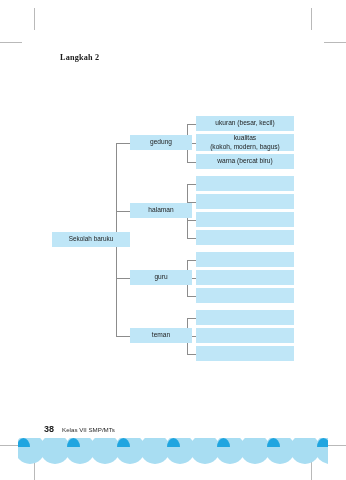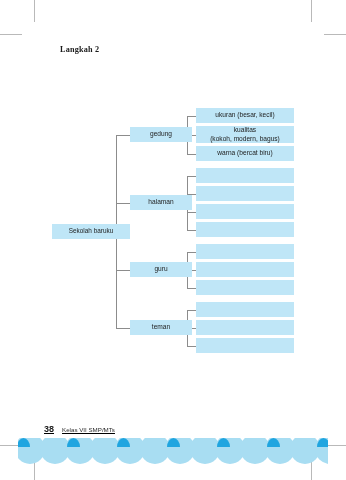--- a/index.html
+++ b/index.html
@@ -2,21 +2,21 @@
 <html><head>
 <meta charset="utf-8">
 <style>
   html,body{margin:0;padding:0;}
   body{
     width:346px;height:480px;overflow:hidden;
     background:#ffffff;
     font-family:"Liberation Serif",serif;
     position:relative;
   }
-  .page{position:absolute;inset:0;}
+  .page{position:absolute;inset:0;margin-top:8px;}
 
   
   .crop{position:absolute;background:#b9b9b9;}
   .crop.v{width:1px;height:22px;}
   .crop.h{height:1px;width:22px;}
   .cm-tl-v{left:34px;top:0;}
   .cm-tl-h{left:0;top:34px;}
   .cm-tr-v{right:34px;top:0;}
   .cm-tr-h{right:0;top:34px;}
   .cm-bl-v{left:34px;bottom:0;}
@@ -56,21 +56,21 @@
   .node.leaf.tall{height:17px;}
 
   
   .ln{position:absolute;background:#8c8c8c;}
   .ln.v{width:1px;}
   .ln.h{height:1px;}
 
   
   .footer{
     position:absolute;left:44px;bottom:46px;
-    display:flex;align-items:baseline;gap:8px;text-decoration:underline;
+    display:flex;align-items:baseline;gap:8px;
   }
   .pg-num{font-family:"Liberation Sans",sans-serif;font-size:9px;font-weight:bold;color:#1a1a1a;}
   .pg-label{font-family:"Liberation Sans",sans-serif;font-size:6.2px;color:#2b2b2b;}
 
   
   .wave{position:absolute;left:18px;right:18px;bottom:16px;height:26px;overflow:hidden;}
   .scallop{position:absolute;bottom:0;width:30px;height:30px;border-radius:50%;background:#a8ddf2;}
   .accent{position:absolute;width:13px;height:9px;border-radius:50% 50% 50% 50%/ 100% 100% 0 0;background:#1fa5e0;}
 </style>
 </head>

